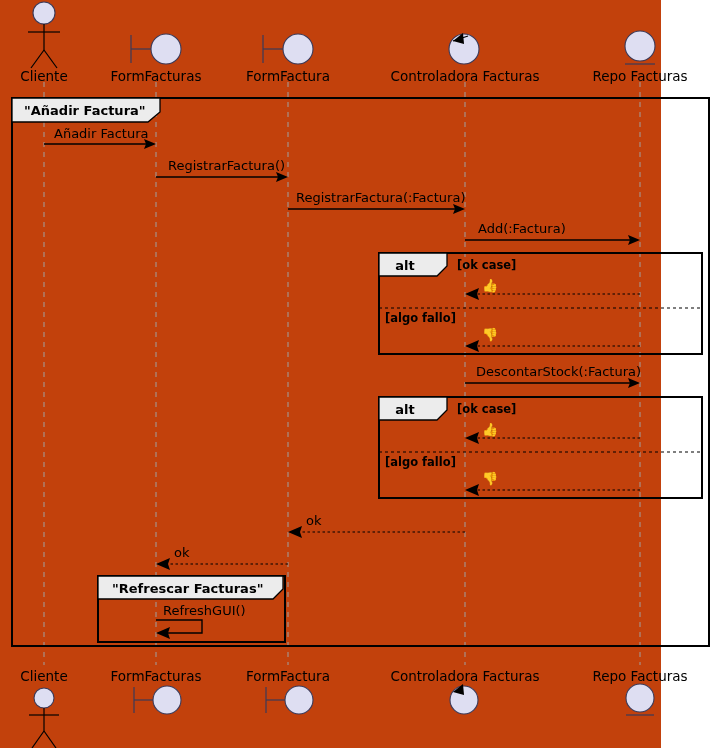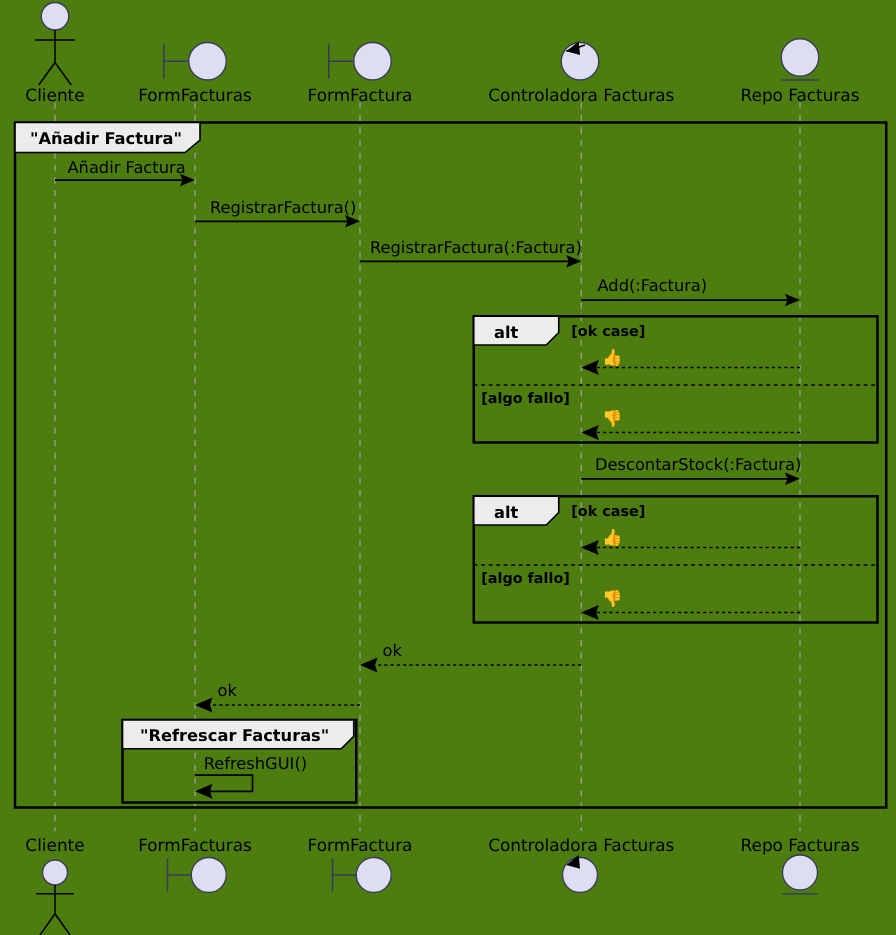--- a/index.html
+++ b/index.html
@@ -9,23 +9,23 @@
     background: #ffffff;
   }
   body {
     font-family: "DejaVu Sans", "Liberation Sans", sans-serif;
     width: 717px;
     height: 748px;
     overflow: hidden;
   }
   #diagram-root {
     position: relative;
-    width: 717px;
+    width: 661px;
     height: 748px;
-    background: #4d7c0f;
+    background: #c2410c;
   }
   svg#seq-svg {
     position: absolute;
     left: 0;
     top: 0;
     width: 717px;
     height: 748px;
   }
   .lifeline-dash {
     stroke: #a0a0a0;

